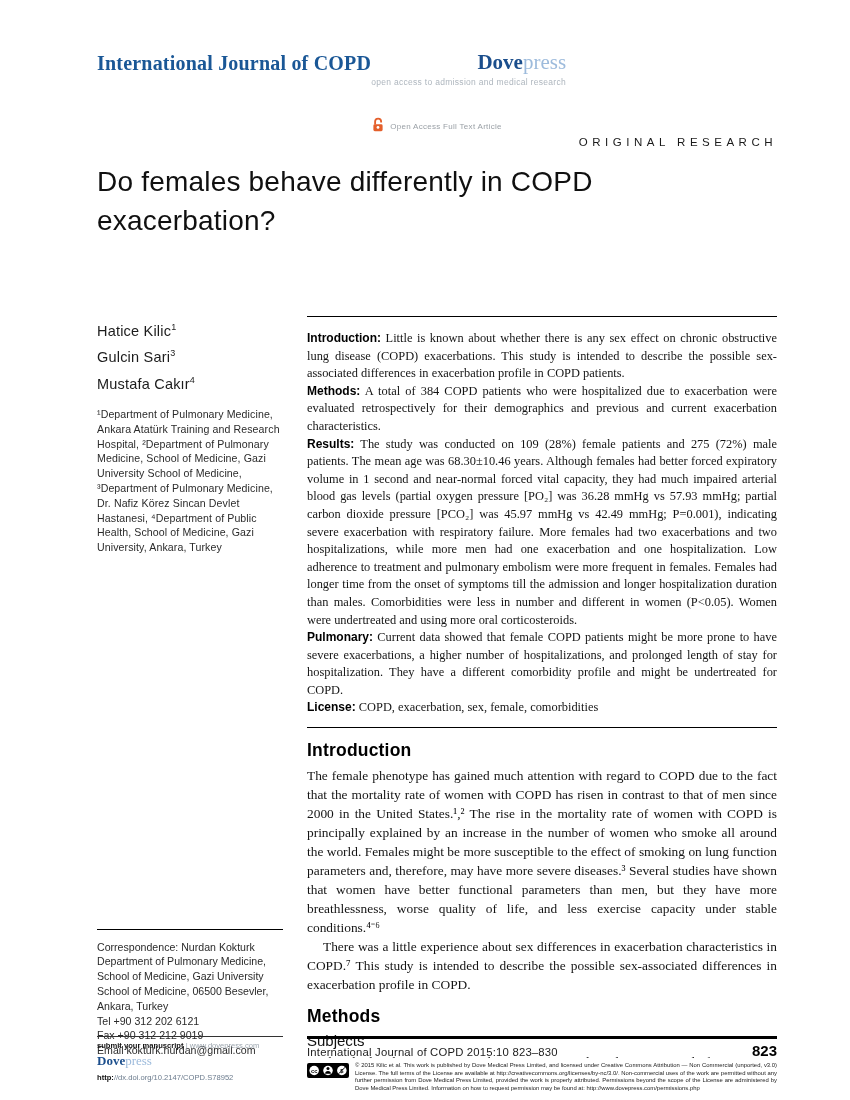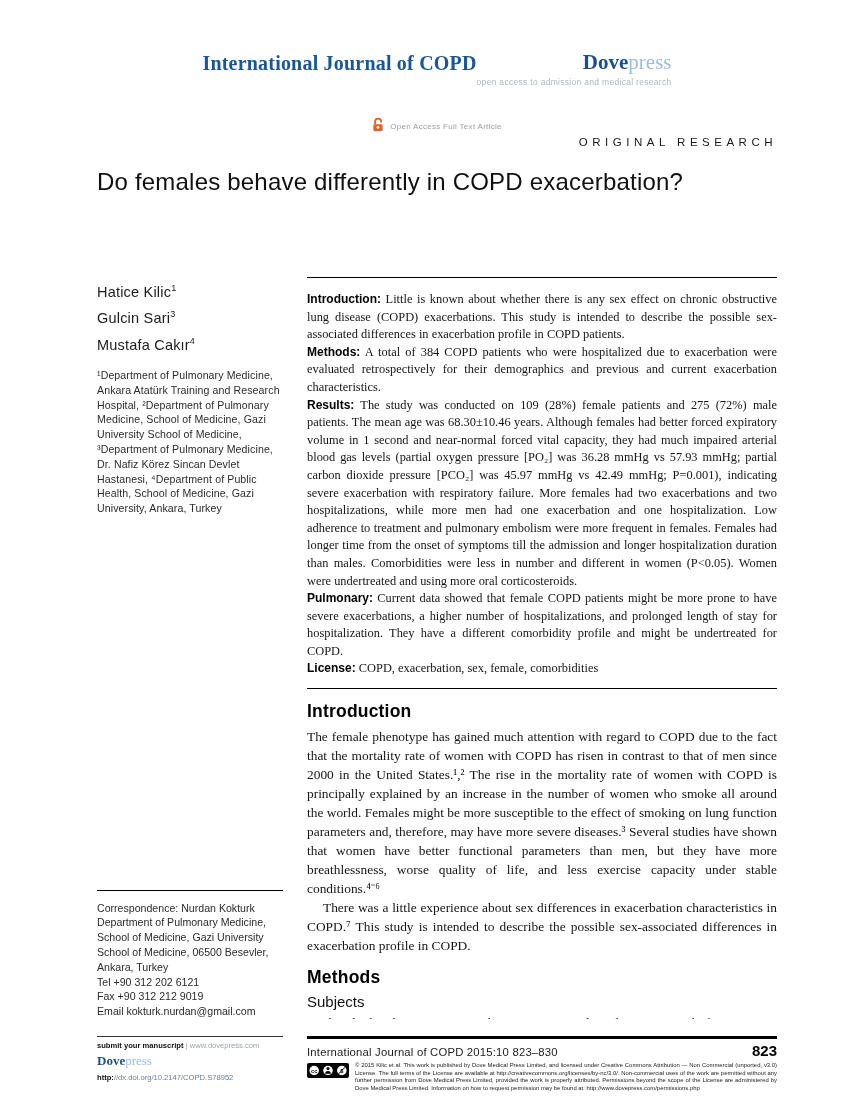--- a/index.html
+++ b/index.html
@@ -5,42 +5,42 @@
   * { margin:0; padding:0; box-sizing:border-box; }
   html,body { background:#e8e8e8; }
   .page {
     position:relative; width:850px; height:1100px; margin:0 auto;
     background:#ffffff; overflow:hidden;
     font-family:"Liberation Sans", sans-serif; color:#141414;
   }
   .content { padding:50px 73px 0 97px; }
 
   
-  .header-row { display:flex; justify-content:center; align-items:flex-start; }
+  .header-row { display:flex; justify-content:flex-start; align-items:flex-start; }
   .journal-title {
     font-family:"Liberation Serif", serif; font-weight:bold;
     font-size:20px; line-height:26px; color:#1A5796; letter-spacing:0.2px;
   }
   .brand-block { text-align:right; }
   .brand { font-family:"Liberation Serif", serif; font-size:21px; line-height:24px; }
   .brand .dove { color:#1B4E8C; font-weight:bold; }
   .brand .press { color:#9DBBDC; font-weight:normal; }
   .tagline { font-size:8.5px; color:#AEB6BE; margin-top:3px; letter-spacing:0.3px; }
 
   .oa-row { display:flex; align-items:center; margin-top:30px;flex-direction:column; }
   .oa-left { display:flex; align-items:center; gap:6px; }
   .oa-label { font-size:8px; color:#9aa0a6; letter-spacing:0.3px; }
   .article-type {
     margin-left:auto; font-size:11.5px; letter-spacing:4.5px;
     color:#1a1a1a; font-weight:400;
   }
 
   .title {
     margin-top:14px; width:620px;
-    font-size:24px; line-height:39px; font-weight:400;
+    font-size:28px; line-height:39px; font-weight:400;
     color:#101010; letter-spacing:0.2px;
   }
 
   
   .columns { display:flex; gap:24px; margin-top:76px; height:742px; }
   .col-left { width:186px; display:flex; flex-direction:column; flex:none; }
   .col-right { flex:1; border-top:1px solid #000; padding-top:13px; overflow:hidden; }
 
   .author { font-size:14.5px; line-height:22.5px; color:#1c1c1c; letter-spacing:0.2px; }
   .author sup { font-size:9px; vertical-align:super; }

